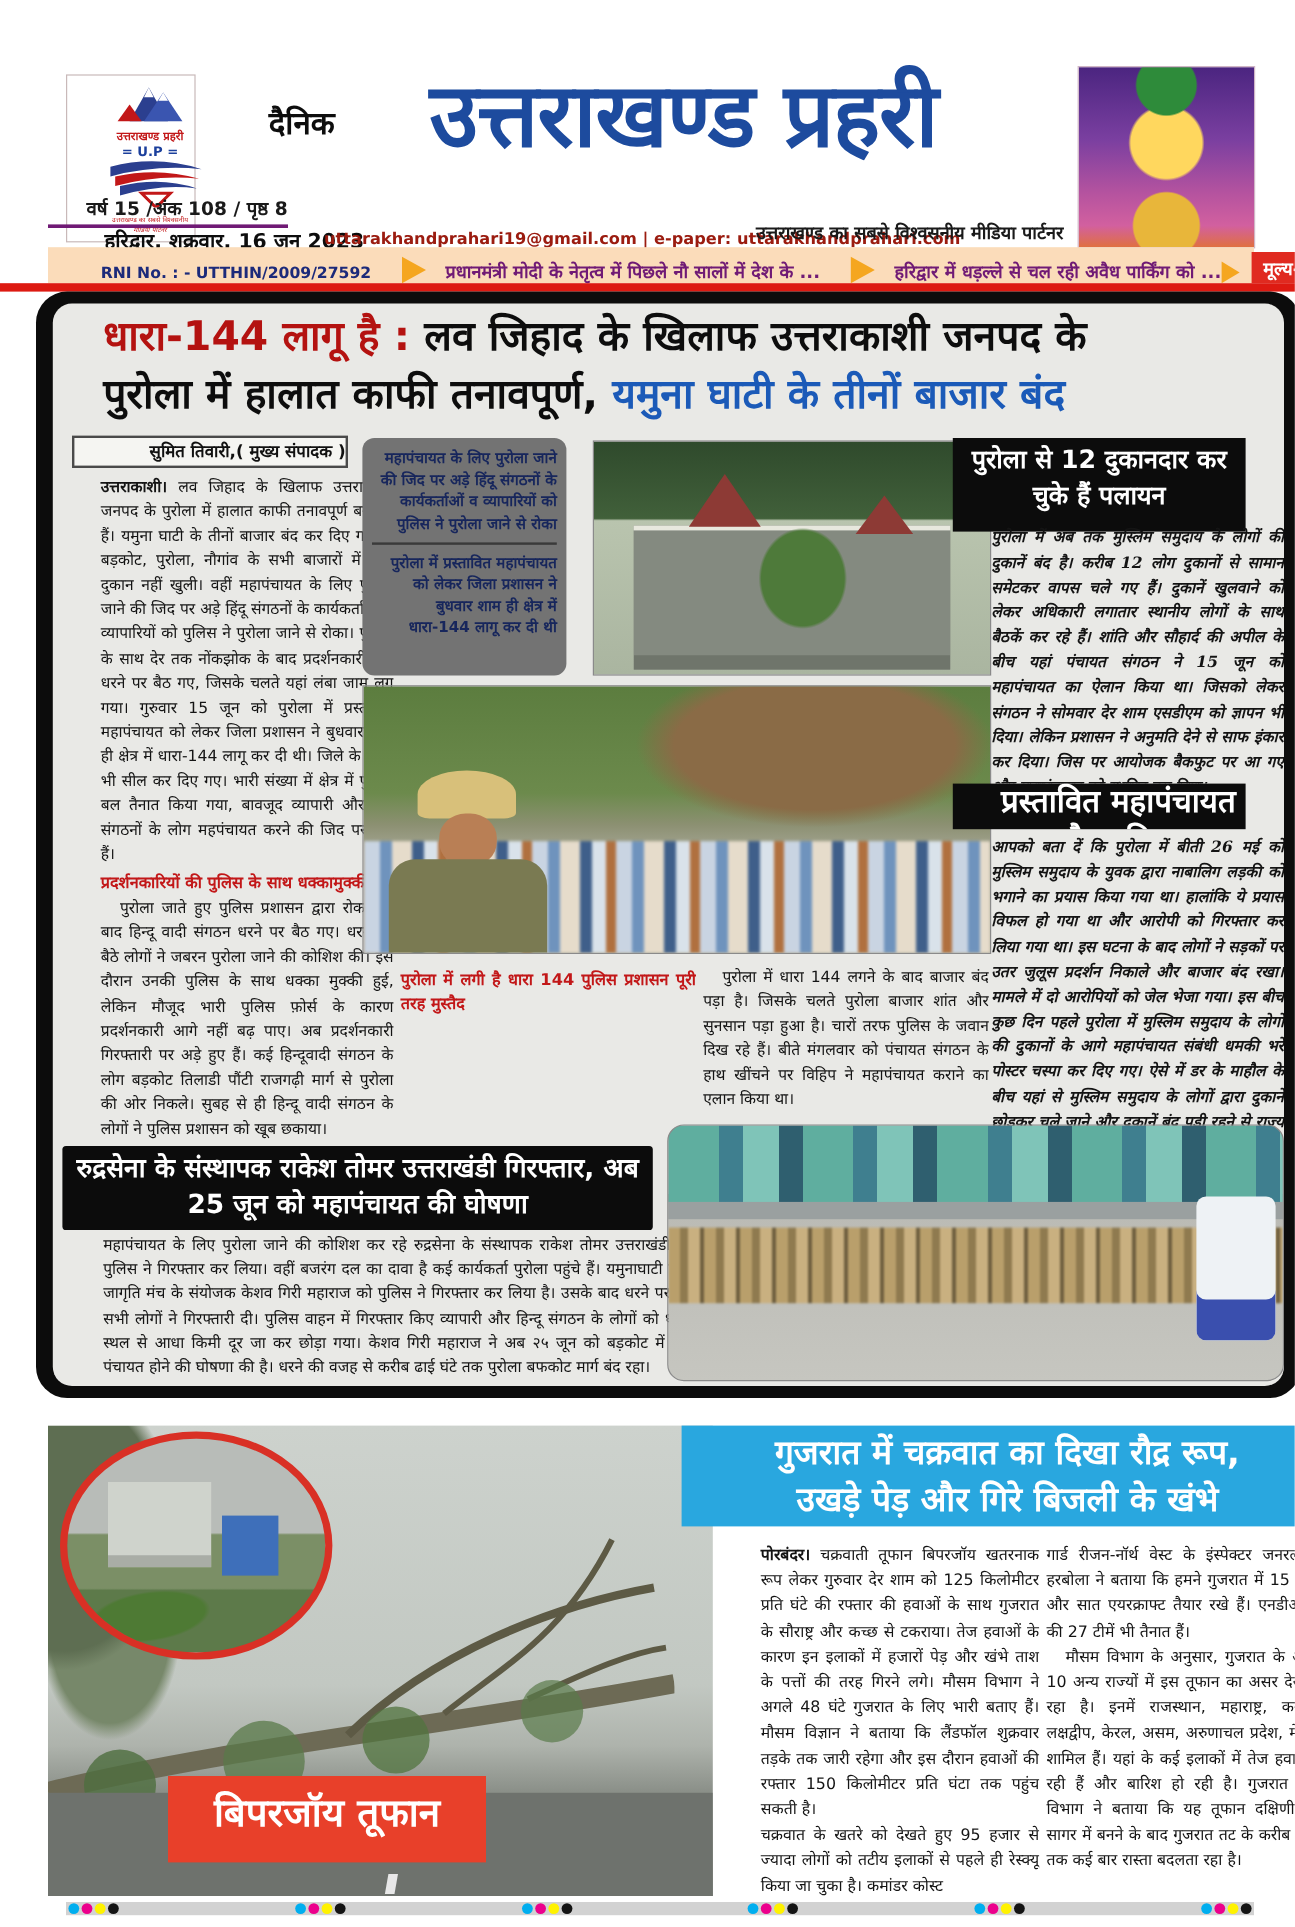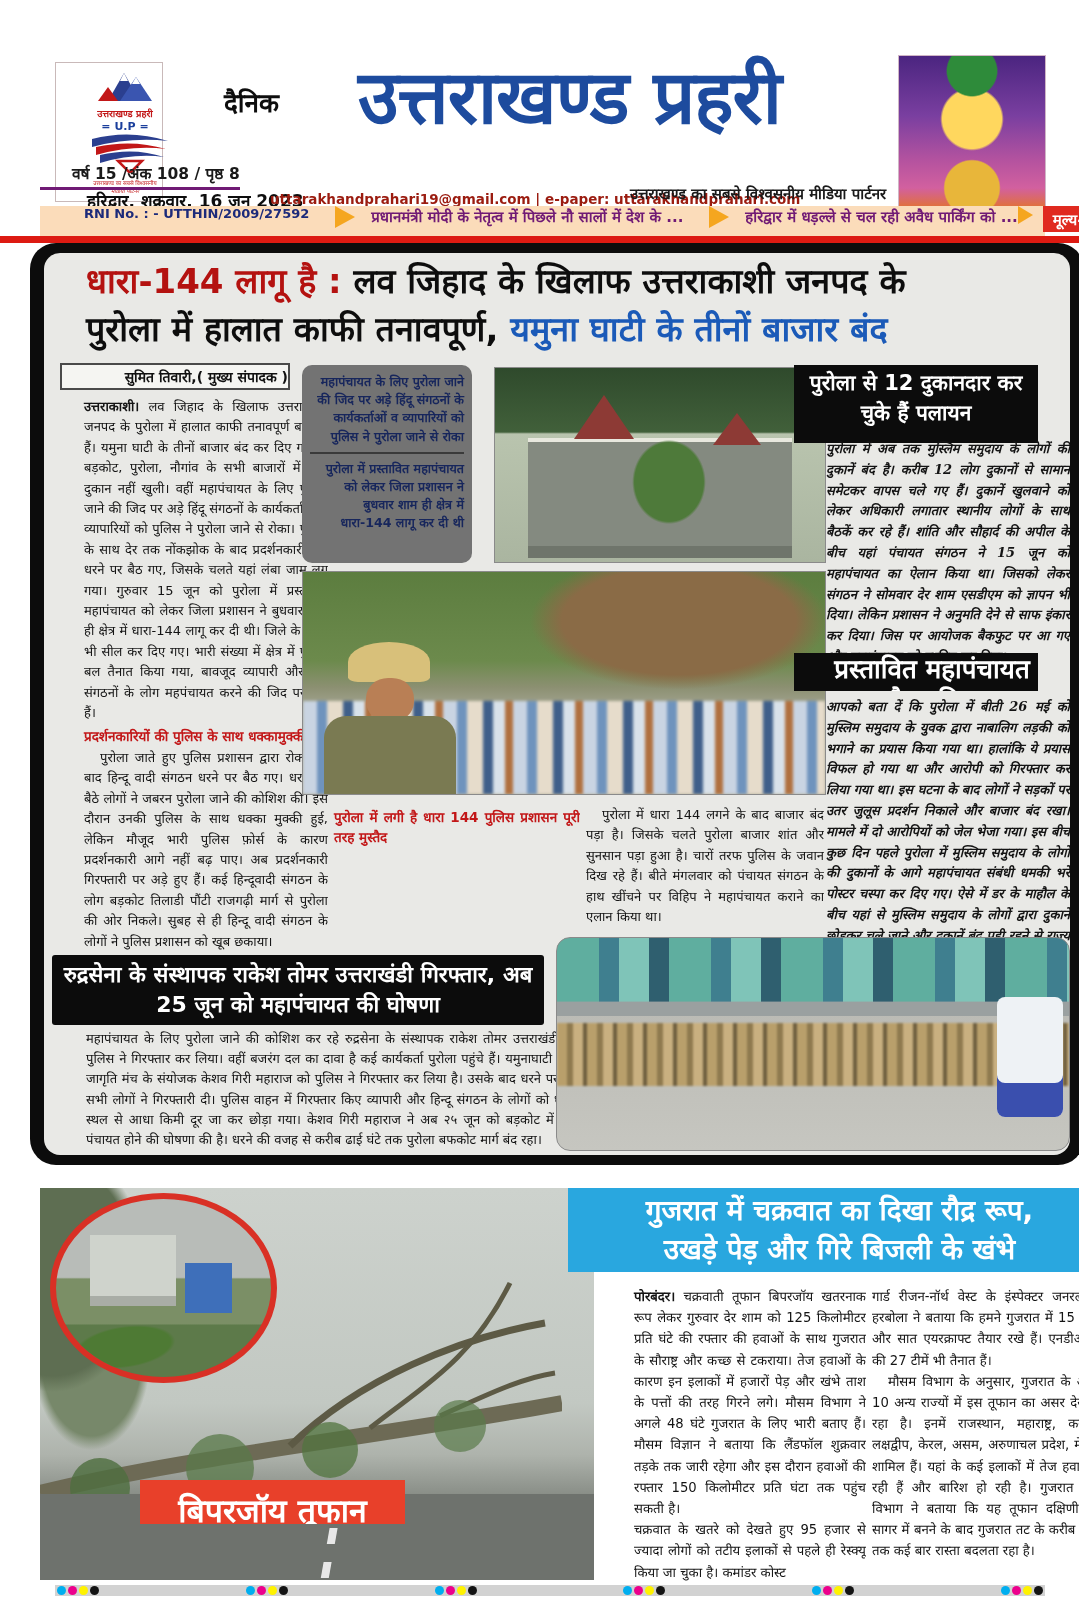--- a/index.html
+++ b/index.html
@@ -19,21 +19,21 @@
   .contact-line{left:238px;top:191px;font-size:13.5px;font-weight:bold;color:#9b1c10;}
   .slogan{left:598px;top:183px;font-size:15px;font-weight:bold;color:#1a1a1a;border-bottom:2px dotted #555;padding-bottom:4px;}
   .deity{left:898px;top:55px;width:114px;height:150px;border:1px solid #d0b6c6;
     background:
       radial-gradient(circle at 50% 10%, #2e8b3a 0 16%, rgba(46,139,58,0) 17%),
       radial-gradient(circle at 50% 42%, #ffd75e 0 26%, rgba(255,215,94,0) 28%),
       radial-gradient(circle at 50% 50%, #f070a8 0 12%, rgba(240,112,168,0) 13%),
       radial-gradient(circle at 50% 88%, #e8b63a 0 18%, rgba(232,182,58,0) 19%),
       linear-gradient(180deg,#4b2580 0%,#7a3fa0 40%,#b5539f 70%,#d2609f 88%,#e07040 100%);}
 
-  .ticker{left:40px;top:206px;width:1005px;height:30px;background:#fbdcba;display:flex;align-items:flex-start;box-sizing:border-box;}
+  .ticker{left:40px;top:206px;width:1005px;height:30px;background:#fbdcba;display:flex;align-items:flex-end;box-sizing:border-box;}
   .tk-rni{margin-left:12px;font-size:13px;font-weight:bold;color:#1c2a7a;white-space:nowrap;}
   .tk-arrow{width:0;height:0;border-top:11px solid transparent;border-bottom:11px solid transparent;border-left:20px solid #f5a61f;margin-left:26px;flex:0 0 auto;}
   .tk-arrow.small{border-top-width:9px;border-bottom-width:9px;border-left-width:15px;}
   .tk-item{margin-left:16px;font-size:15px;font-weight:bold;color:#701a75;white-space:nowrap;}
   .tk-arrow.push{margin-left:auto;}
   .tk-price{margin-left:10px;margin-right:2px;background:#e02a20;color:#fff;font-weight:bold;font-size:15px;padding:3px 10px;white-space:nowrap;}
   .red-strip{left:0;top:236px;width:1079px;height:7px;background:#dd1a12;}
 
   
   .main-frame{left:30px;top:243px;width:1022px;height:922px;background:#0c0c0c;border-radius:26px;}
@@ -100,21 +100,21 @@
   .cy-tree{position:absolute;left:-34px;top:0;width:190px;height:270px;background:
       radial-gradient(ellipse at 25% 30%,#5e6e52 0 40%,rgba(94,110,82,0) 46%),
       radial-gradient(ellipse at 45% 62%,#77886a 0 34%,rgba(119,136,106,0) 40%);}
   .cy-road{position:absolute;left:0;bottom:0;width:100%;height:22%;background:#6e726d;}
   .cy-road:after{content:"";position:absolute;left:52%;top:0;width:8px;height:100%;transform:skewX(-10deg);
       background:repeating-linear-gradient(180deg,#e8e8e8 0 16px,rgba(0,0,0,0) 16px 34px);}
   .inset-circle{position:absolute;left:10px;top:5px;width:215px;height:178px;border-radius:50%;border:6px solid #d93025;overflow:hidden;background:linear-gradient(180deg,#b8bcb8 0 44%,#7b8f66 45% 70%,#5d7a4a 71%);}
   .inset-building{position:absolute;left:16%;top:20%;width:40%;height:40%;background:#cfd3cc;box-shadow:inset 0 -10px 0 #a9ada6;}
   .inset-sign{position:absolute;left:60%;top:36%;width:22%;height:28%;background:#3e6fba;}
   .inset-palm{position:absolute;left:6%;bottom:4%;width:52%;height:26%;transform:rotate(-8deg);background:radial-gradient(ellipse at center,#4e7a34 0 58%,rgba(78,122,52,0) 64%);}
-  .cy-label{position:absolute;left:100px;top:292px;width:265px;height:44px;background:#e8402a;color:#fff;font-weight:bold;font-size:32px;text-align:center;line-height:62px;white-space:nowrap;overflow:hidden;}
+  .cy-label{position:absolute;left:100px;top:292px;width:265px;height:72px;background:#e8402a;color:#fff;font-weight:bold;font-size:32px;text-align:center;line-height:62px;white-space:nowrap;overflow:hidden;}
 
   .cy-banner{left:568px;top:1188px;width:511px;height:84px;background:#29a7df;color:#fff;font-weight:bold;font-size:28px;text-align:center;line-height:39px;padding-top:3px;box-sizing:border-box;overflow:hidden;}
   .cy-banner div{white-space:nowrap;text-align:center;}
   .cy-col1{left:602px;top:1286px;width:232px;height:300px;overflow:hidden;}
   .cy-col2{left:840px;top:1286px;width:238px;height:300px;overflow:hidden;}
   .cy-text{font-size:13.2px;line-height:21.2px;text-align:justify;color:#141414;}
   .cy-text p{margin:0;}
 
   
   .press-strip{left:55px;top:1585px;width:990px;height:11px;background:#d2d2d2;display:flex;justify-content:space-between;align-items:center;padding:0 2px;box-sizing:border-box;}

